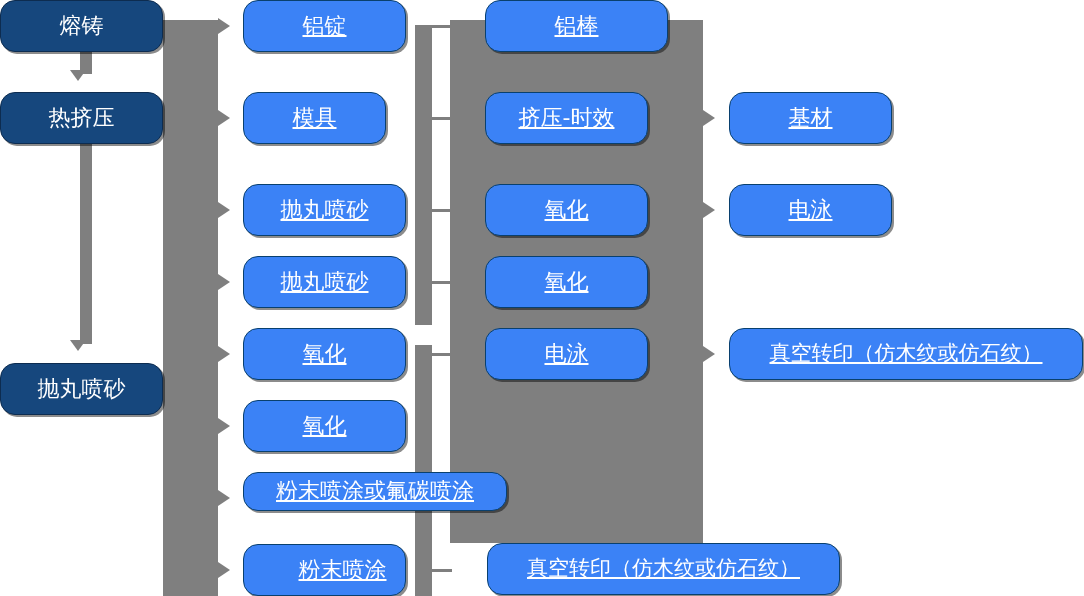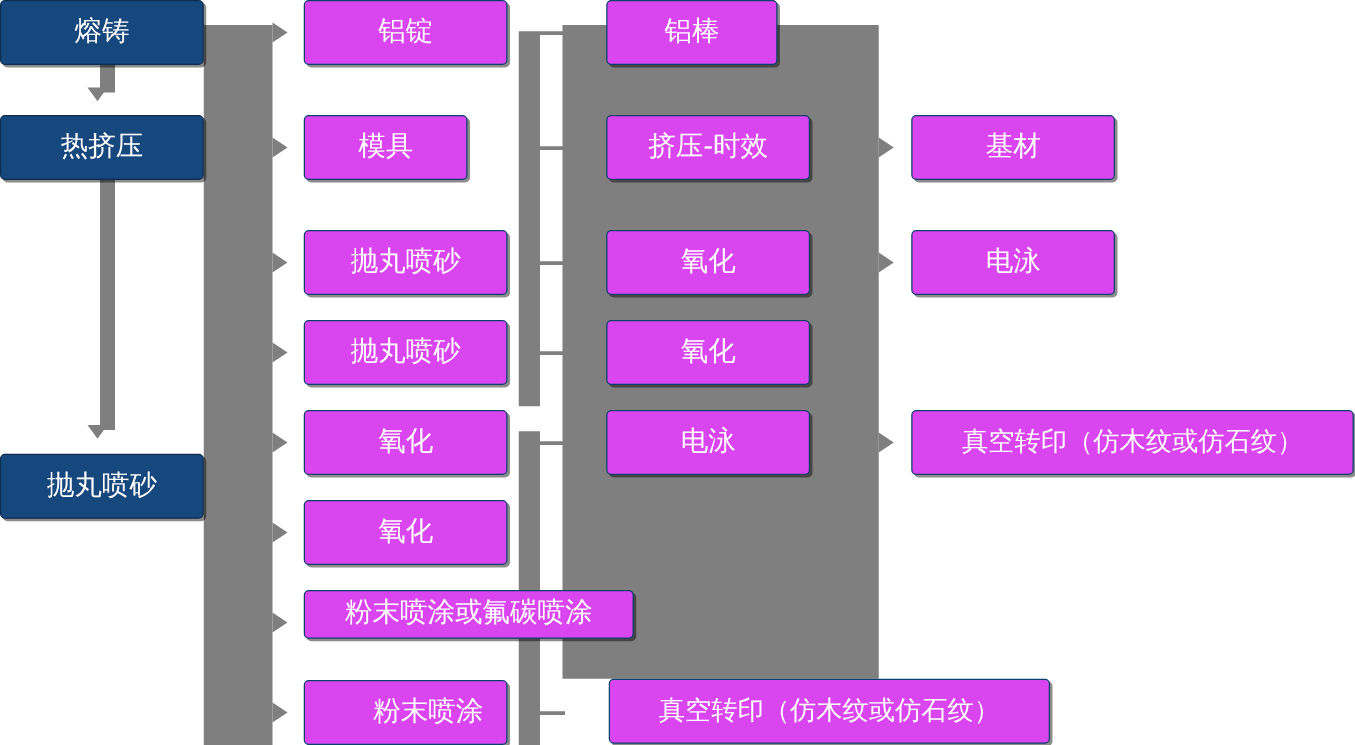--- a/index.html
+++ b/index.html
@@ -24,35 +24,36 @@
     border-top:11px solid #7f7f7f;
   }
   .tick{position:absolute;background:#7f7f7f;height:3px;}
 
   
   .box{
     position:absolute;
     display:flex;align-items:center;justify-content:center;
     color:#ffffff;
     box-sizing:border-box;
-    border-radius:4px;
+    border-radius:15px;
     text-align:center;
     line-height:1.1;
     white-space:nowrap;
     box-shadow:2px 2px 0 rgba(0,0,0,.45);
   }
   .box.dark{
     background:#16477d;
     border:1px solid #0d2c50;
     font-size:22px;
   }
   .box.mid{
-    background:#d946ef;
+    background:#3b82f6;
     border:1px solid #09406e;
     font-size:22px;
+    text-decoration:underline;
   }
   .box.mid.small{font-size:21px;}
 </style>
 </head>
 <body>
 
 <div id="canvas">
 
   <div class="gray" style="left:163px;top:20px;width:55px;height:576px;"></div>
   <div class="gray-arrow-down" style="left:70px;top:70px;"></div>
@@ -91,21 +92,21 @@
   <div class="box dark" style="left:0px;top:92px;width:163px;height:52px;">
     <span>热挤压</span>
   </div>
   <div class="box dark" style="left:0px;top:363px;width:163px;height:52px;">
     <span>抛丸喷砂</span>
   </div>
 
   <div class="box mid" style="left:243px;top:0px;width:163px;height:52px;">
     <span>铝锭</span>
   </div>
-  <div class="box mid" style="left:243px;top:92px;width:131px;height:52px;">
+  <div class="box mid" style="left:243px;top:92px;width:143px;height:52px;">
     <span>模具</span>
   </div>
   <div class="box mid" style="left:243px;top:184px;width:163px;height:52px;">
     <span>抛丸喷砂</span>
   </div>
   <div class="box mid" style="left:243px;top:256px;width:163px;height:52px;">
     <span>抛丸喷砂</span>
   </div>
   <div class="box mid" style="left:243px;top:328px;width:163px;height:52px;">
     <span>氧化</span>
@@ -113,21 +114,21 @@
   <div class="box mid" style="left:243px;top:400px;width:163px;height:52px;">
     <span>氧化</span>
   </div>
   <div class="box mid" style="left:243px;top:472px;width:264px;height:39px;">
     <span>粉末喷涂或氟碳喷涂</span>
   </div>
   <div class="box mid" style="left:243px;top:544px;width:163px;height:52px;padding-left:36px;">
     <span>粉末喷涂</span>
   </div>
 
-  <div class="box mid" style="left:485px;top:0px;width:137px;height:52px;align-items:center;">
+  <div class="box mid" style="left:485px;top:0px;width:183px;height:52px;align-items:center;">
     <span>铝棒</span>
   </div>
   <div class="box mid" style="left:485px;top:92px;width:163px;height:52px;">
     <span>挤压-时效</span>
   </div>
   <div class="box mid" style="left:485px;top:184px;width:163px;height:52px;">
     <span>氧化</span>
   </div>
   <div class="box mid" style="left:485px;top:256px;width:163px;height:52px;">
     <span>氧化</span>

